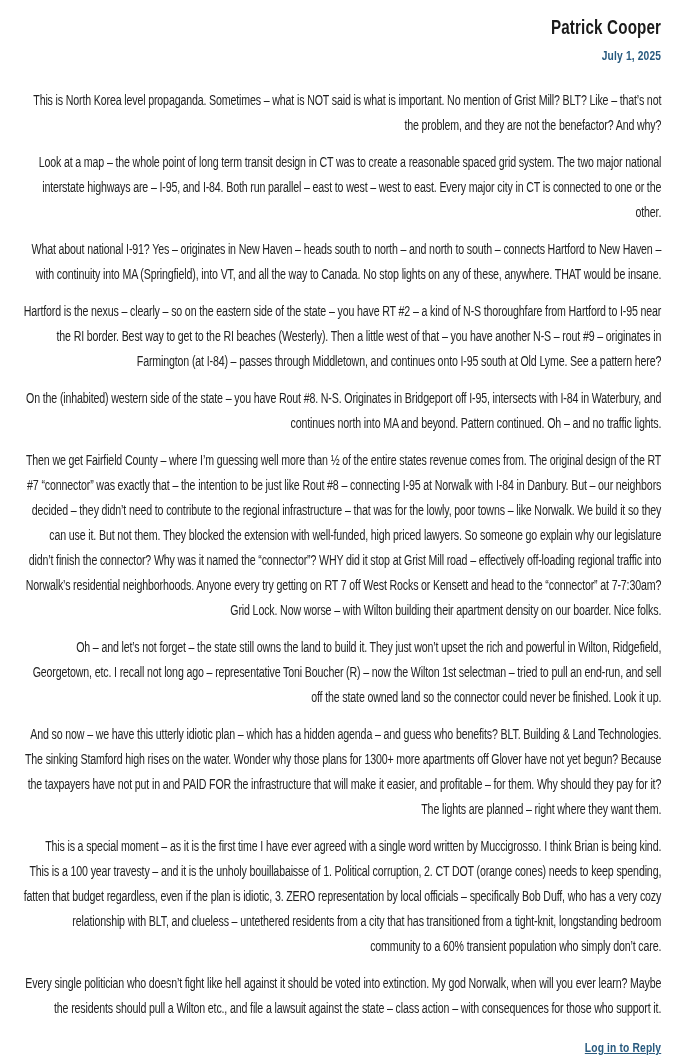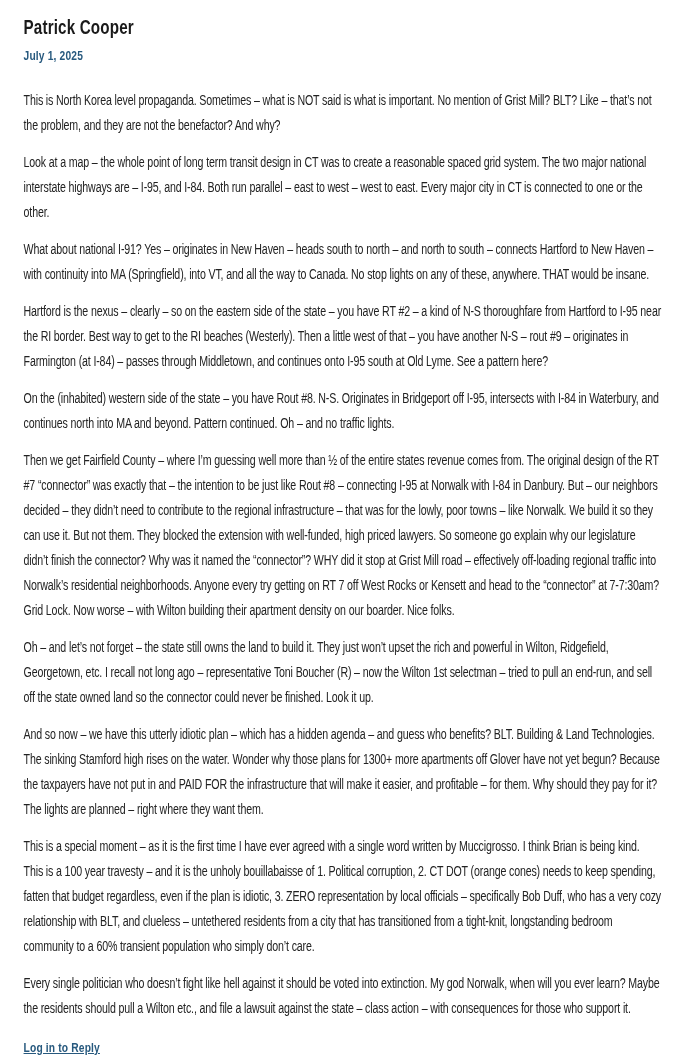--- a/index.html
+++ b/index.html
@@ -13,20 +13,21 @@
     margin:0; padding:0;
     background: var(--bg);
     width:700px; height:1060px;
     overflow:hidden;
     font-family:"Liberation Sans", sans-serif;
   }
   .comment{
     width:700px; height:1060px;
     overflow:hidden;
     background:var(--bg);
+    text-align:right;
   }
   
   .condensed{
     width:870px;
     padding:15px 0 0 31px;
     transform:scaleX(0.76);
     transform-origin:top left;
   }
   .author{
     margin:0;

